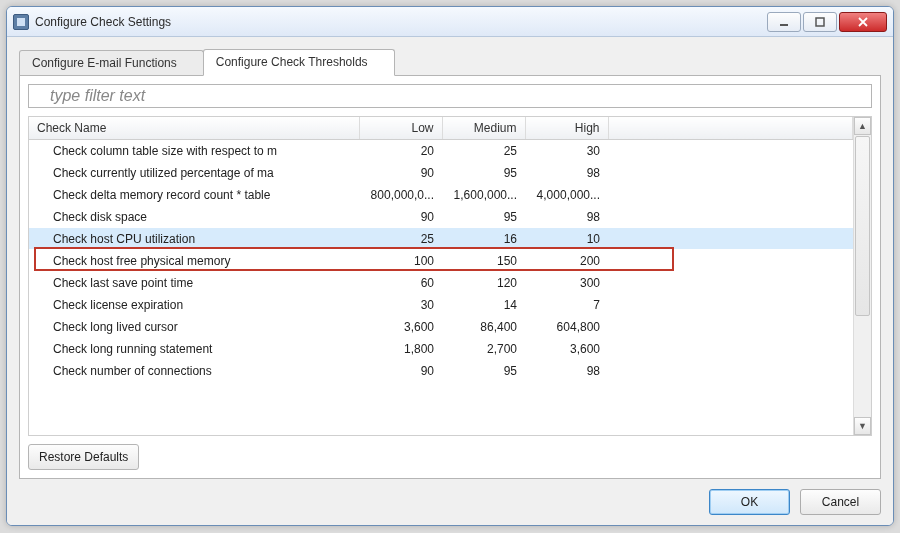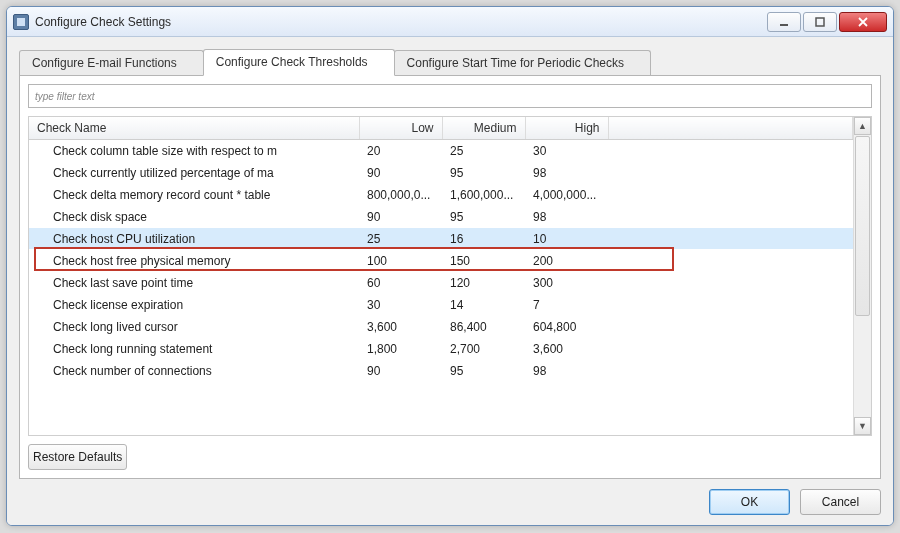--- a/index.html
+++ b/index.html
@@ -99,23 +99,23 @@
     margin-top: -1px;
     flex: 1;
     padding: 8px;
     display:flex; flex-direction:column;
     gap:8px;
   }
   .filter {
     width: 100%;
     height: 24px;
     border: 1px solid #b5b5b5;
-    padding: 3px 6px;
+    padding: 3px 21px;
     font-family: inherit;
-    font-size: 10px;
+    font-size: 16px;
     color: #3b82f6;
   }
   .filter::placeholder { color:#888; font-style: italic; }
   .tablewrap {
     flex:1;
     border: 1px solid #cfcfcf;
     position: relative;
     overflow: hidden;
     display:flex;
   }
@@ -144,21 +144,21 @@
   thead th.num{ text-align:right; }
   tbody td{
     padding:3px 8px;
     border-bottom:1px solid transparent;
     height:22px;
     white-space: nowrap;
     overflow: hidden;
     text-overflow: ellipsis;
   }
   tbody td.name{ padding-left:24px; }
-  tbody td.num{ text-align:left; }
+  tbody td.num{ text-align:right; }
   tbody tr.sel {
     background:#d7ebfc;
   }
   .hlbox{
     position:absolute;
     border:2px solid #c0392b;
     pointer-events:none;
     left:5px;
     top:130px;
     width:640px;
@@ -184,21 +184,21 @@
     background:linear-gradient(#f6f6f6,#e6e6e6);
     border-radius:2px;
   }
   .vscroll .vtrack{flex:1;}
   .belowtable{
     display:flex;
   }
   .restorebtn{
     border:1px solid #b5b5b5;
     background:linear-gradient(#fdfdfd,#e9e9e9);
-    padding:5px 4px;
+    padding:5px 10px;
     border-radius:3px;
     cursor:default;
   }
   .footer{
     display:flex;
     justify-content:flex-end;
     gap:10px;
     padding-top:10px;
   }
   .btn{
@@ -239,21 +239,20 @@
             <path d="M2 2 L10 10 M10 2 L2 10" stroke="#fff" stroke-width="1.8"></path>
           </svg>
       </div>
     </div>
   </div>
 
   <div class="client">
     <div class="tabstrip">
       <div class="tab">Configure E-mail Functions</div>
       <div class="tab active">Configure Check Thresholds</div>
-      <div class="tab">Configure Start Time for Periodic Checks</div>
     </div>
 
     <div class="tabpanel">
       <input class="filter" type="text" placeholder="type filter text" style="">
 
       <div class="tablewrap">
         <div class="tablebody">
           <table>
             <colgroup>
               <col class="cname">

